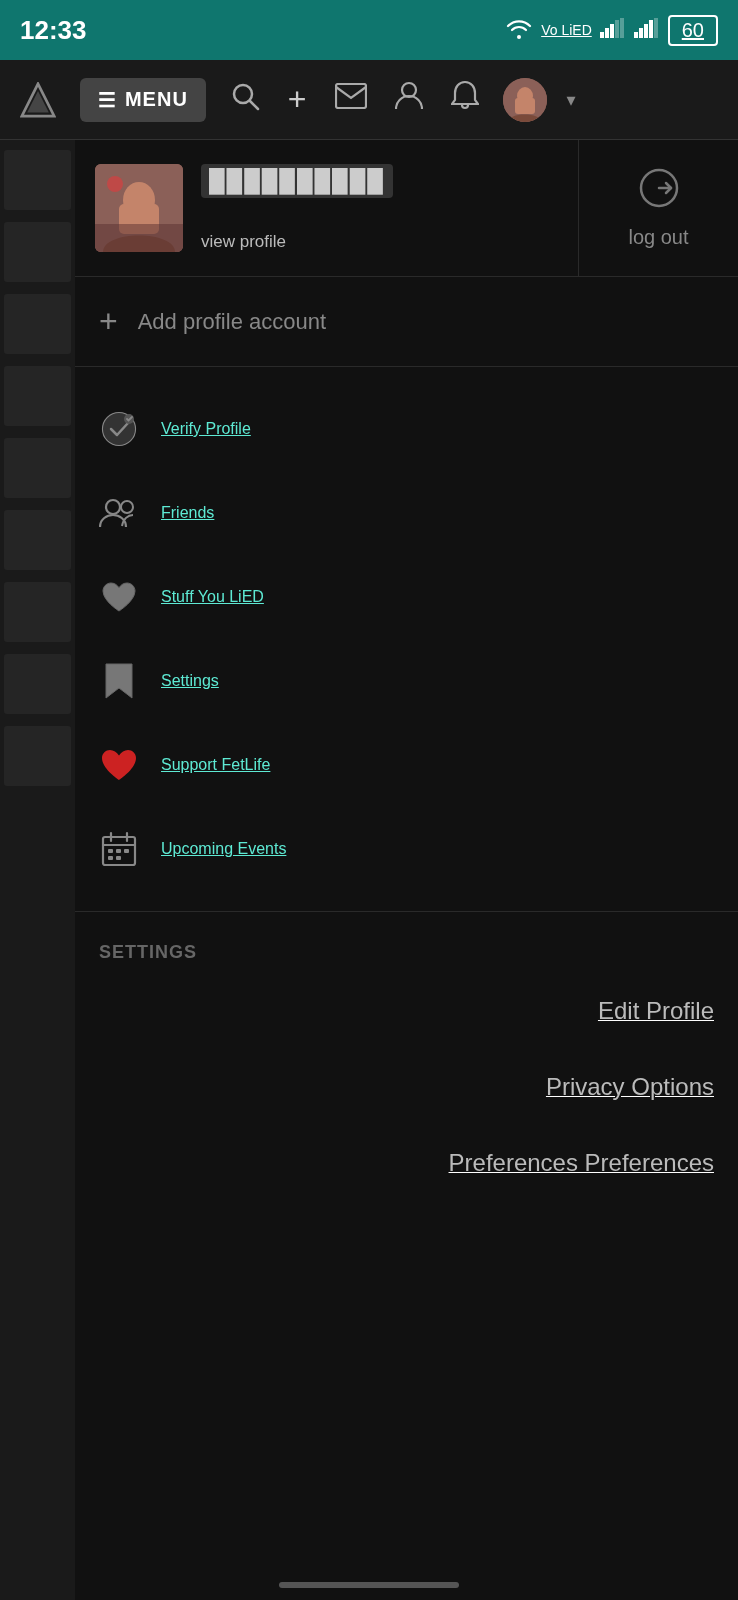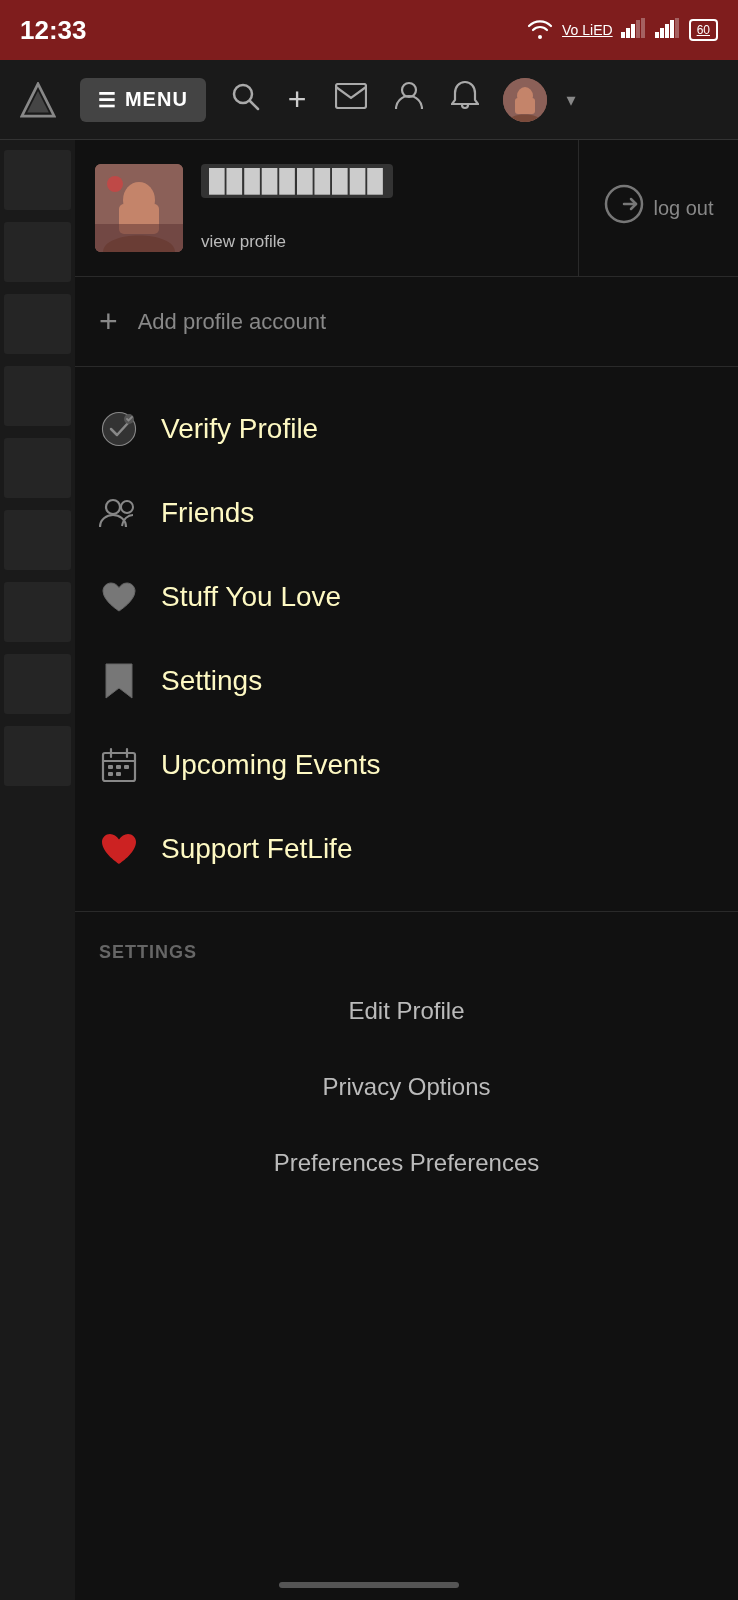--- a/index.html
+++ b/index.html
@@ -9,21 +9,21 @@
       height: 1600px;
       background: #111;
       font-family: -apple-system, BlinkMacSystemFont, 'Segoe UI', Arial, sans-serif;
       color: #fff;
       overflow: hidden;
       position: relative;
     }
 
     
     .status-bar {
-      background: #7f1d1d;
+      background: #0f766e;
       height: 60px;
       display: flex;
       align-items: center;
       justify-content: space-between;
       padding: 0 20px;
     }
     .status-time {
       font-size: 26px;
       font-weight: 600;
       color: #fff;
@@ -32,22 +32,22 @@
       display: flex;
       align-items: center;
       gap: 8px;
       font-size: 18px;
       color: #fff;
       text-decoration: underline;
     }
     .battery-box {
       border: 2px solid #fff;
       border-radius: 4px;
-      padding: 2px 6px;
-      font-size: 12px;
+      padding: 2px 12px;
+      font-size: 20px;
       position: relative;
     }
 
     
     .navbar {
       background: #1a1a1a;
       height: 80px;
       display: flex;
       align-items: center;
       padding: 0 16px;
@@ -167,21 +167,21 @@
     }
     .view-profile-link {
       font-size: 17px;
       color: #bbb;
       cursor: pointer;
       margin-top: 28px;
     }
     .profile-right {
       width: 160px;
       display: flex;
-      flex-direction: row;
+      flex-direction: column;
       align-items: center;
       justify-content: center;
       gap: 8px;
       border-left: 1px solid #2a2a2a;
       cursor: pointer;
       padding: 20px;
     }
     .logout-icon {
       font-size: 36px;
       color: #888;
@@ -223,42 +223,44 @@
     }
     .menu-item-icon {
       width: 40px;
       height: 40px;
       display: flex;
       align-items: center;
       justify-content: center;
       flex-shrink: 0;
     }
     .menu-item-label {
-      font-size: 28px;
-      color: #fef9c3;
+      font-size: 16px;
+      color: #5eead4;
+      text-decoration: underline;
     }
 
     
     .settings-section {
       padding: 30px 24px 10px;
     }
     .settings-title {
       font-size: 18px;
       color: #666;
       letter-spacing: 1px;
       font-weight: 700;
       margin-bottom: 10px;
     }
     .settings-item {
       padding: 24px 0;
       border: none;
       cursor: pointer;
       display: block;
       width: 100%;
-      text-align: center;
+      text-align: right;
+      text-decoration: underline;
     }
     .settings-item-label {
       font-size: 24px;
       color: #bbb;
     }
 
     
     .home-indicator {
       position: absolute;
       bottom: 12px;
@@ -443,57 +445,57 @@
       </div>
       <span class="menu-item-label">Friends</span>
     </div>
 
     <div class="menu-item">
       <div class="menu-item-icon">
         <svg width="36" height="33" viewBox="0 0 36 33" fill="none">
           <path d="M18 30 C18 30 2 20 2 10 C2 5.6 5.6 2 10 2 C13.5 2 16.5 4 18 7 C19.5 4 22.5 2 26 2 C30.4 2 34 5.6 34 10 C34 20 18 30 18 30Z" fill="#777" stroke="#666" stroke-width="1"></path>
         </svg>
       </div>
-      <span class="menu-item-label">Stuff You Love</span>
+      <span class="menu-item-label">Stuff You LiED</span>
     </div>
 
     <div class="menu-item">
       <div class="menu-item-icon">
         <svg width="30" height="38" viewBox="0 0 30 38" fill="none">
           <path d="M2 2 L28 2 L28 36 L15 26 L2 36 Z" fill="#777" stroke="#666" stroke-width="1"></path>
         </svg>
       </div>
       <span class="menu-item-label">Settings</span>
+    </div>
+
+    <div class="menu-item">
+      <div class="menu-item-icon">
+        <svg width="38" height="35" viewBox="0 0 38 35" fill="none">
+          <path d="M19 32 C19 32 2 21 2 10 C2 5.4 5.8 2 10 2 C13.5 2 16.8 4.2 19 7.4 C21.2 4.2 24.5 2 28 2 C32.2 2 36 5.4 36 10 C36 21 19 32 19 32Z" fill="#cc2222"></path>
+        </svg>
+      </div>
+      <span class="menu-item-label">Support FetLife</span>
     </div>
 
     <div class="menu-item">
       <div class="menu-item-icon">
         <svg width="36" height="36" viewBox="0 0 36 36" fill="none">
           <rect x="2" y="6" width="32" height="28" rx="2" stroke="#888" stroke-width="2.2" fill="none"></rect>
           <line x1="2" y1="14" x2="34" y2="14" stroke="#888" stroke-width="2"></line>
           <line x1="10" y1="2" x2="10" y2="10" stroke="#888" stroke-width="2.2" stroke-linecap="round"></line>
           <line x1="26" y1="2" x2="26" y2="10" stroke="#888" stroke-width="2.2" stroke-linecap="round"></line>
           <rect x="7" y="18" width="5" height="4" rx="1" fill="#888"></rect>
           <rect x="15" y="18" width="5" height="4" rx="1" fill="#888"></rect>
           <rect x="23" y="18" width="5" height="4" rx="1" fill="#888"></rect>
           <rect x="7" y="25" width="5" height="4" rx="1" fill="#888"></rect>
           <rect x="15" y="25" width="5" height="4" rx="1" fill="#888"></rect>
         </svg>
       </div>
       <span class="menu-item-label">Upcoming Events</span>
     </div>
-
-    <div class="menu-item">
-      <div class="menu-item-icon">
-        <svg width="38" height="35" viewBox="0 0 38 35" fill="none">
-          <path d="M19 32 C19 32 2 21 2 10 C2 5.4 5.8 2 10 2 C13.5 2 16.8 4.2 19 7.4 C21.2 4.2 24.5 2 28 2 C32.2 2 36 5.4 36 10 C36 21 19 32 19 32Z" fill="#cc2222"></path>
-        </svg>
-      </div>
-      <span class="menu-item-label">Support FetLife</span>
-    </div>
   </div>
 
   <div class="settings-section">
     <div class="settings-title">SETTINGS</div>
 
     <div class="settings-item">
       <span class="settings-item-label">Edit Profile</span>
     </div>
 
 

